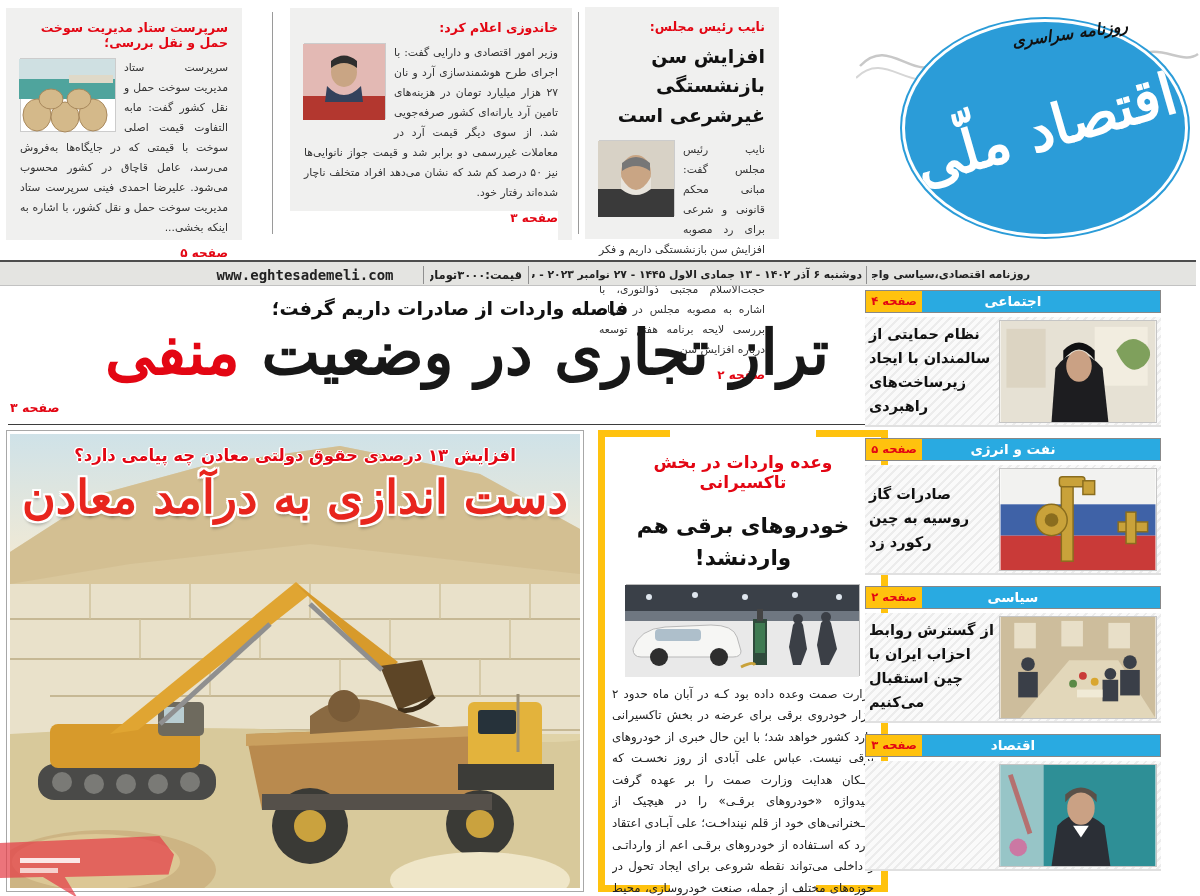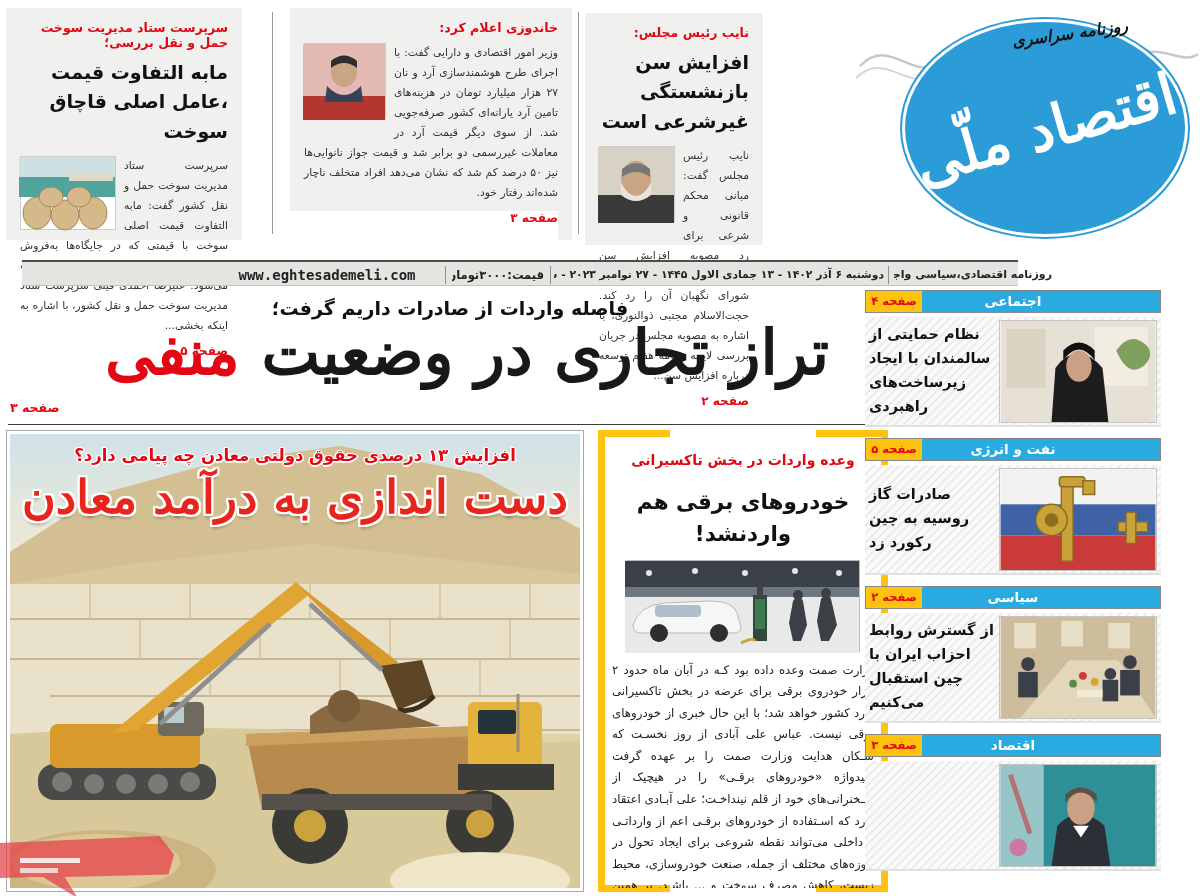--- a/index.html
+++ b/index.html
@@ -21,22 +21,22 @@
     background:#2b9cd8; border-radius:50%;
     box-shadow:0 0 0 3px #fff, 0 0 0 5px #2b9cd8; overflow:hidden; }
   .logo-text { position:absolute; width:100%; height:100%; display:flex; align-items:center; justify-content:center;
     color:#fff; font-weight:bold; font-size:57px; transform:rotate(-16deg); letter-spacing:-2px;
     font-family:"DejaVu Serif", serif; }
   .tagline { position:absolute; left:985px; top:24px; width:170px; text-align:center; font-size:16px;
     font-weight:bold; font-style:italic; color:#111; transform:rotate(-8deg);
     font-family:"DejaVu Serif", serif; }
 
   
-  .infobar { position:absolute; left:0; top:260px; width:996px; height:26px; background:#e4e4e1;
-    border-top:2px solid #4d4d4d; border-bottom:1px solid #c2c2c2; direction:ltr;margin-left:22px; }
+  .infobar { position:absolute; left:0; top:260px; width:1196px; height:26px; background:#e4e4e1;
+    border-top:2px solid #4d4d4d; border-bottom:1px solid #c2c2c2; direction:ltr; }
   .infobar .seg { position:absolute; top:0; height:26px; line-height:26px; font-size:11.5px;
     font-weight:bold; color:#222; text-align:center; white-space:nowrap; overflow:hidden; }
   .infobar .div { position:absolute; top:4px; height:18px; width:1px; background:#8f8f8f; }
 
   
   .lead-kicker { left:150px; top:297px; width:600px; text-align:center; font-size:19px; font-weight:bold; color:#111; }
   .lead-headline { left:0; top:316px; width:892px; text-align:center; font-size:62px; font-weight:bold;
     color:#181818; letter-spacing:-2px; font-family:"DejaVu Serif", serif;padding-left:42px; }
   .lead-headline .red { color:#e30613; }
   .lead-page { left:10px; top:400px; color:#e30613; font-weight:bold; font-size:12.5px; }
@@ -48,21 +48,21 @@
   .overlay-kicker { left:6px; top:446px; width:578px; text-align:center; font-size:16.5px; font-weight:bold; color:#e30613;
     text-shadow:-1.5px 0 #fff,1.5px 0 #fff,0 -1.5px #fff,0 1.5px #fff,1px 1px #fff,-1px -1px #fff; }
   .overlay-headline { left:6px; top:470px; width:578px; text-align:center; font-size:46px; font-weight:bold; color:#e8251d;
     font-family:"DejaVu Serif", serif;
     text-shadow:-2px 0 #fff,2px 0 #fff,0 -2px #fff,0 2px #fff,2px 2px #fff,-2px -2px #fff,2px -2px #fff,-2px 2px #fff,0 4px 3px rgba(0,0,0,.25); }
 
   
   .evcol { left:598px; top:430px; width:290px; height:462px; background:#fff; }
   .evcol .bar { position:absolute; background:#ffc20e; }
   .evcol .inner { position:absolute; left:14px; top:8px; width:262px; height:448px; }
-  .ev-kicker { text-align:center; color:#e30613; font-weight:bold; font-size:14px; margin-top:14px; }
+  .ev-kicker { text-align:center; color:#e30613; font-weight:bold; font-size:17px; margin-top:14px; }
   .ev-headline { text-align:center; font-size:21.5px; font-weight:bold; line-height:1.5; color:#111; margin-top:18px; }
   .ev-photo { width:234px; height:92px; margin:9px auto 8px; border:1px solid #bbb; background:#fff; }
   .ev-body { font-size:11.8px; line-height:1.83; text-align:justify; color:#222; height:228px; overflow:hidden; }
   .ev-page { text-align:center; color:#e30613; font-weight:bold; font-size:13px; margin-top:6px; }
 
   
   .side-sec { position:absolute; left:865px; width:296px; height:140px; }
   .side-head { position:relative; height:23px; background:#29aae1; border:1px solid #888; }
   .side-head .name { display:block; text-align:center; color:#fff; font-weight:bold; font-size:13.5px; line-height:21px; }
   .side-head .badge { position:absolute; left:0; top:0; width:56px; height:21px; background:#ffc20e;
@@ -87,21 +87,21 @@
 
   <svg class="abs" style="left:856px;top:14px;width:344px;height:230px" viewBox="0 0 344 230">
     <path d="M4,52 C34,20 58,72 88,46 C118,20 140,70 170,46 C205,18 240,66 276,44 C304,27 326,52 342,40" fill="none" stroke="#c8c8c8" stroke-width="2.5"></path>
     <path d="M0,64 C30,34 56,84 86,58" fill="none" stroke="#d6d6d6" stroke-width="2"></path>
   </svg>
   <div class="logo-oval">
     <div class="logo-text">اقتصاد ملّی</div>
   </div>
   <div class="tagline abs">روزنامه سراسری</div>
 
-  <div class="topbox abs" style="left:585px;top:13px;width:178px;height:232px">
+  <div class="topbox abs" style="left:585px;top:7px;width:194px;height:232px">
     <div class="kicker">نایب رئیس مجلس:</div>
     <h2>افزایش سن بازنشستگی غیرشرعی است</h2>
     <div class="photo" style="width:76px;height:76px">
       <svg viewBox="0 0 76 76" width="76" height="76">
           <rect width="76" height="76" fill="#d8d2c6"></rect>
           <rect x="0" y="48" width="76" height="28" fill="#3a3a3a"></rect>
           <ellipse cx="38" cy="32" rx="15" ry="18" fill="#c9a584"></ellipse>
           <path d="M23,36 Q38,62 53,36 L53,48 Q38,60 23,48 Z" fill="#e8e4dc"></path>
           <path d="M24,22 Q38,10 52,22 L52,30 Q38,20 24,30 Z" fill="#777"></path>
         </svg>
@@ -120,21 +120,20 @@
           <path d="M28,17 Q41,6 54,17 L54,24 Q41,14 28,24 Z" fill="#2e2e2e"></path>
           <path d="M24,42 Q41,60 58,42 L60,58 L22,58 Z" fill="#34425c"></path>
         </svg>
     </div>
     <div class="body">وزیر امور اقتصادی و دارایی گفت: با اجرای طرح هوشمندسازی آرد و نان ۲۷ هزار میلیارد تومان در هزینه‌های تامین آرد یارانه‌ای کشور صرفه‌جویی شد. از سوی دیگر قیمت آرد در معاملات غیررسمی دو برابر شد و قیمت جواز نانوایی‌ها نیز ۵۰ درصد کم شد که نشان می‌دهد افراد متخلف ناچار شده‌اند رفتار خود.</div>
     <div class="page">صفحه ۳</div>
   </div>
 
   <div class="topbox abs" style="left:6px;top:8px;width:236px;height:232px">
     <div class="kicker">سرپرست ستاد مدیریت سوخت حمل و نقل بررسی؛</div>
-    <h2>مابه التفاوت قیمت ،عامل اصلی قاچاق سوخت</h2>
     <div class="photo" style="width:96px;height:74px">
       <svg viewBox="0 0 96 74" width="96" height="74">
           <rect width="96" height="26" fill="#cfe0e2"></rect>
           <rect y="20" width="96" height="20" fill="#4fa49d"></rect>
           <rect x="50" y="16" width="44" height="8" fill="#dfd9c8"></rect>
           <g fill="#d4b98a" stroke="#a8885c" stroke-width="1">
             <ellipse cx="18" cy="56" rx="14" ry="16"></ellipse>
             <ellipse cx="46" cy="58" rx="14" ry="15"></ellipse>
             <ellipse cx="74" cy="56" rx="14" ry="16"></ellipse>
             <ellipse cx="32" cy="40" rx="12" ry="10"></ellipse>

